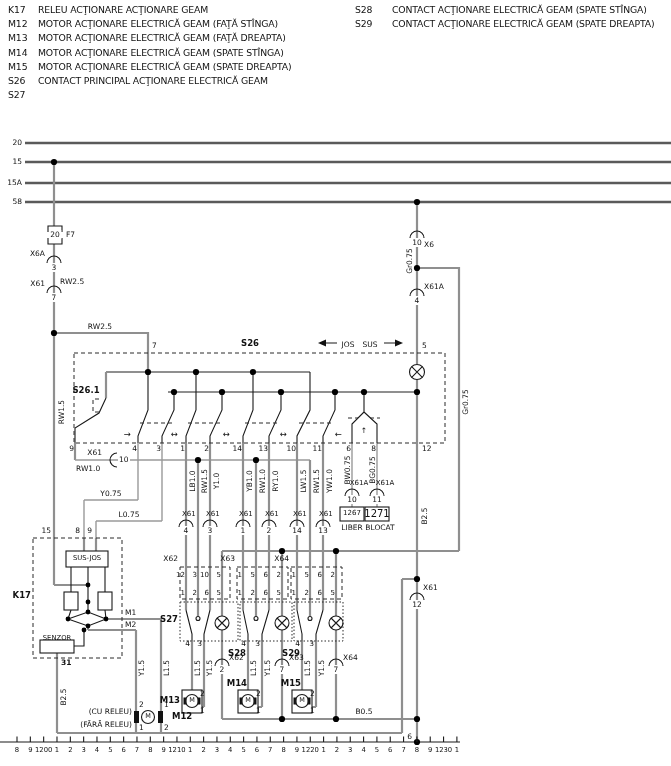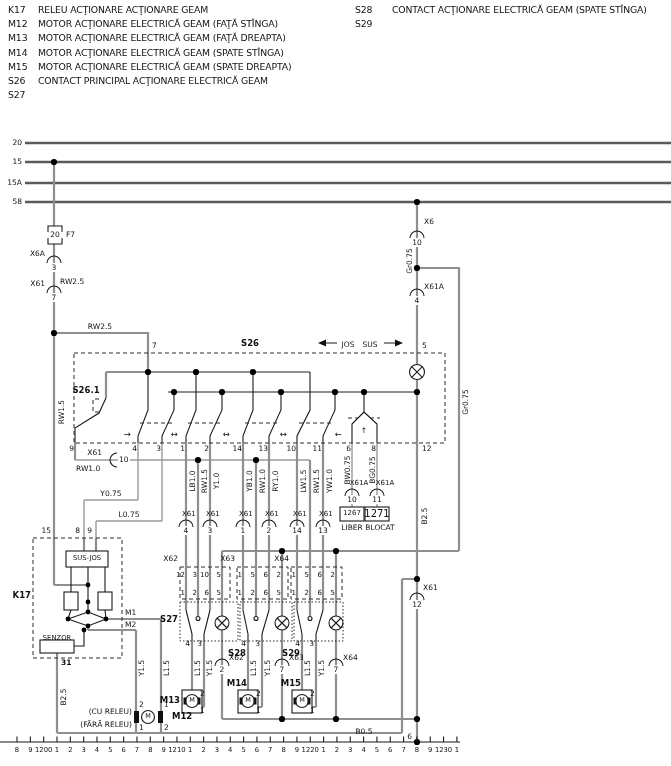--- a/index.html
+++ b/index.html
@@ -64,20 +64,21 @@
         <span class="lid">S27</span>
       </div>
     </div>
   <div id="legend-right" class="legend">
       <div class="lrow">
         <span class="lid">S28</span>
         <span class="ldesc">CONTACT ACŢIONARE ELECTRICĂ GEAM (SPATE STÎNGA)</span>
       </div>
       <div class="lrow">
         <span class="lid">S29</span>
+        <span class="ldesc">CONTACT ACŢIONARE ELECTRICĂ GEAM (SPATE DREAPTA)</span>
       </div>
     </div>
 
   <svg width="671" height="766" viewBox="0 0 671 766">
 
     <g>
       <path class="bus" d="M25 143 H671 M25 162 H671 M25 183 H671 M25 202 H671"></path>
     </g>
 
     <g>
@@ -243,21 +244,21 @@
       <span class="lb ae" style="left: 22px; top: 178px;">15A</span>
       <span class="lb ae" style="left: 22px; top: 197px;">58</span>
       <span class="lb wb am" style="left: 55px; top: 230px;">20</span>
       <span class="lb" style="left: 66px; top: 230px;">F7</span>
       <span class="lb ae" style="left: 45px; top: 249px;">X6A</span>
       <span class="lb wb am" style="left: 54px; top: 263px;">3</span>
       <span class="lb ae" style="left: 45px; top: 279px;">X61</span>
       <span class="lb wb am" style="left: 54px; top: 293px;">7</span>
       <span class="lb" style="left: 60px; top: 277px;">RW2.5</span>
       <span class="lb am" style="left: 100px; top: 322px;">RW2.5</span>
-      <span class="lb" style="left: 424px; top: 217px;">X6</span>
+      <span class="lb" style="left: 424px; top: 240px;">X6</span>
       <span class="lb wb am" style="left: 417px; top: 238px;">10</span>
       <span class="lb rot" style="left: 409px; top: 261px;">Gr0.75</span>
       <span class="lb" style="left: 424px; top: 282px;">X61A</span>
       <span class="lb wb am" style="left: 417px; top: 296px;">4</span>
       <span class="lb rot" style="left: 465px; top: 402px;">Gr0.75</span>
       <span class="lb rot" style="left: 61px; top: 412px;">RW1.5</span>
       <span class="lb" style="left: 152px; top: 341px;">7</span>
       <span class="lb bd am" style="left: 250px; top: 339px;">S26</span>
       <span class="lb am" style="left: 348px; top: 340px;">JOS</span>
       <span class="lb am" style="left: 370px; top: 340px;">SUS</span>
@@ -385,21 +386,21 @@
       <span class="lb ae" style="left: 51px; top: 526px;">15</span>
       <span class="lb ae" style="left: 80px; top: 526px;">8</span>
       <span class="lb ae" style="left: 92px; top: 526px;">9</span>
       <span class="lb am" style="font-size: 6.8px; left: 87px; top: 554px;">SUS-JOS</span>
       <span class="lb am" style="font-size: 6.8px; left: 57px; top: 634px;">SENZOR</span>
       <span class="lb" style="left: 125px; top: 608px;">M1</span>
       <span class="lb" style="left: 125px; top: 620px;">M2</span>
       <span class="lb" style="left: 61px; top: 658px; font-weight: bold;">31</span>
       <span class="lb rot" style="left: 63px; top: 697px;">B2.5</span>
       <span class="lb rot" style="left: 424px; top: 516px;">B2.5</span>
-      <span class="lb am" style="left: 364px; top: 707px; margin-top: 20px;">B0.5</span>
+      <span class="lb am" style="left: 364px; top: 707px;">B0.5</span>
       <span class="lb" style="left: 423px; top: 583px;">X61</span>
       <span class="lb wb am" style="left: 417px; top: 600px;">12</span>
       <span class="lb ae" style="left: 412px; top: 732px;">6</span>
       <span class="lb am" style="font-size: 8.5px; left: 127px; top: 430px;">→</span>
       <span class="lb am" style="font-size: 8.5px; left: 174px; top: 430px;">↔</span>
       <span class="lb am" style="font-size: 8.5px; left: 226px; top: 430px;">↔</span>
       <span class="lb am" style="font-size: 8.5px; left: 283px; top: 430px;">↔</span>
       <span class="lb am" style="font-size: 8.5px; left: 338px; top: 430px;">←</span>
       <span class="lb am" style="font-size: 7.5px; left: 364px; top: 426px;">↑</span>
     </div>

